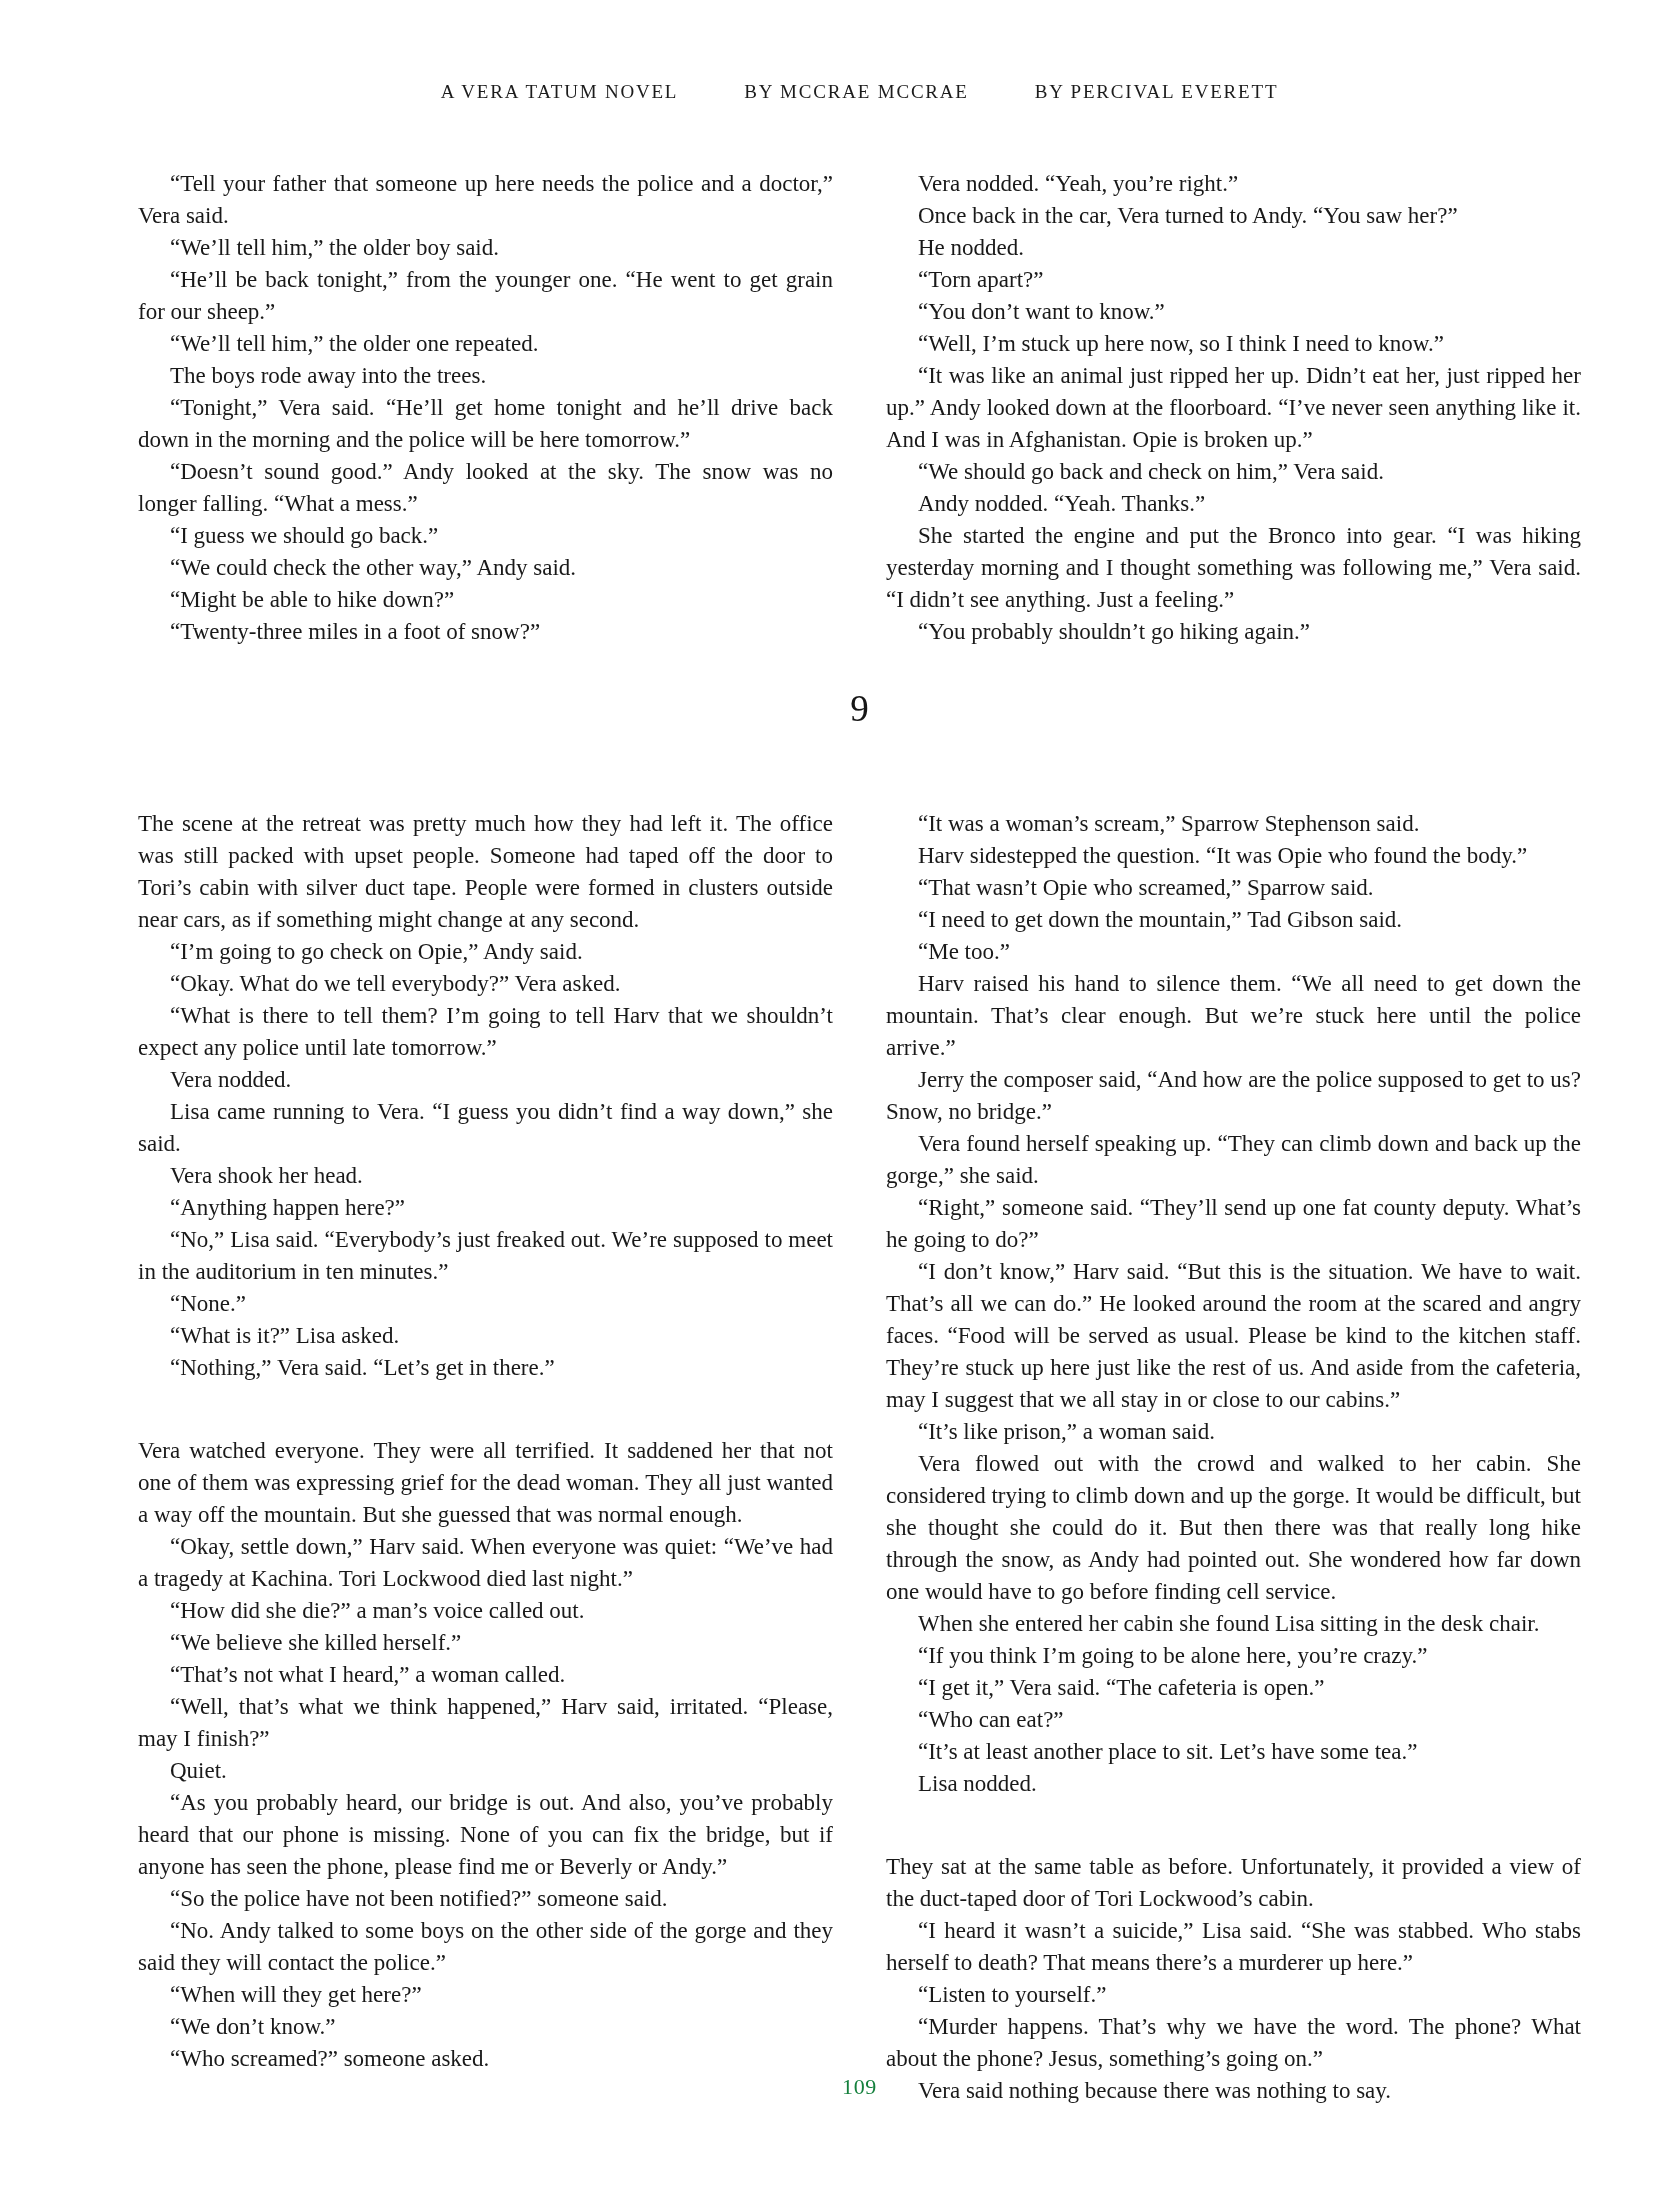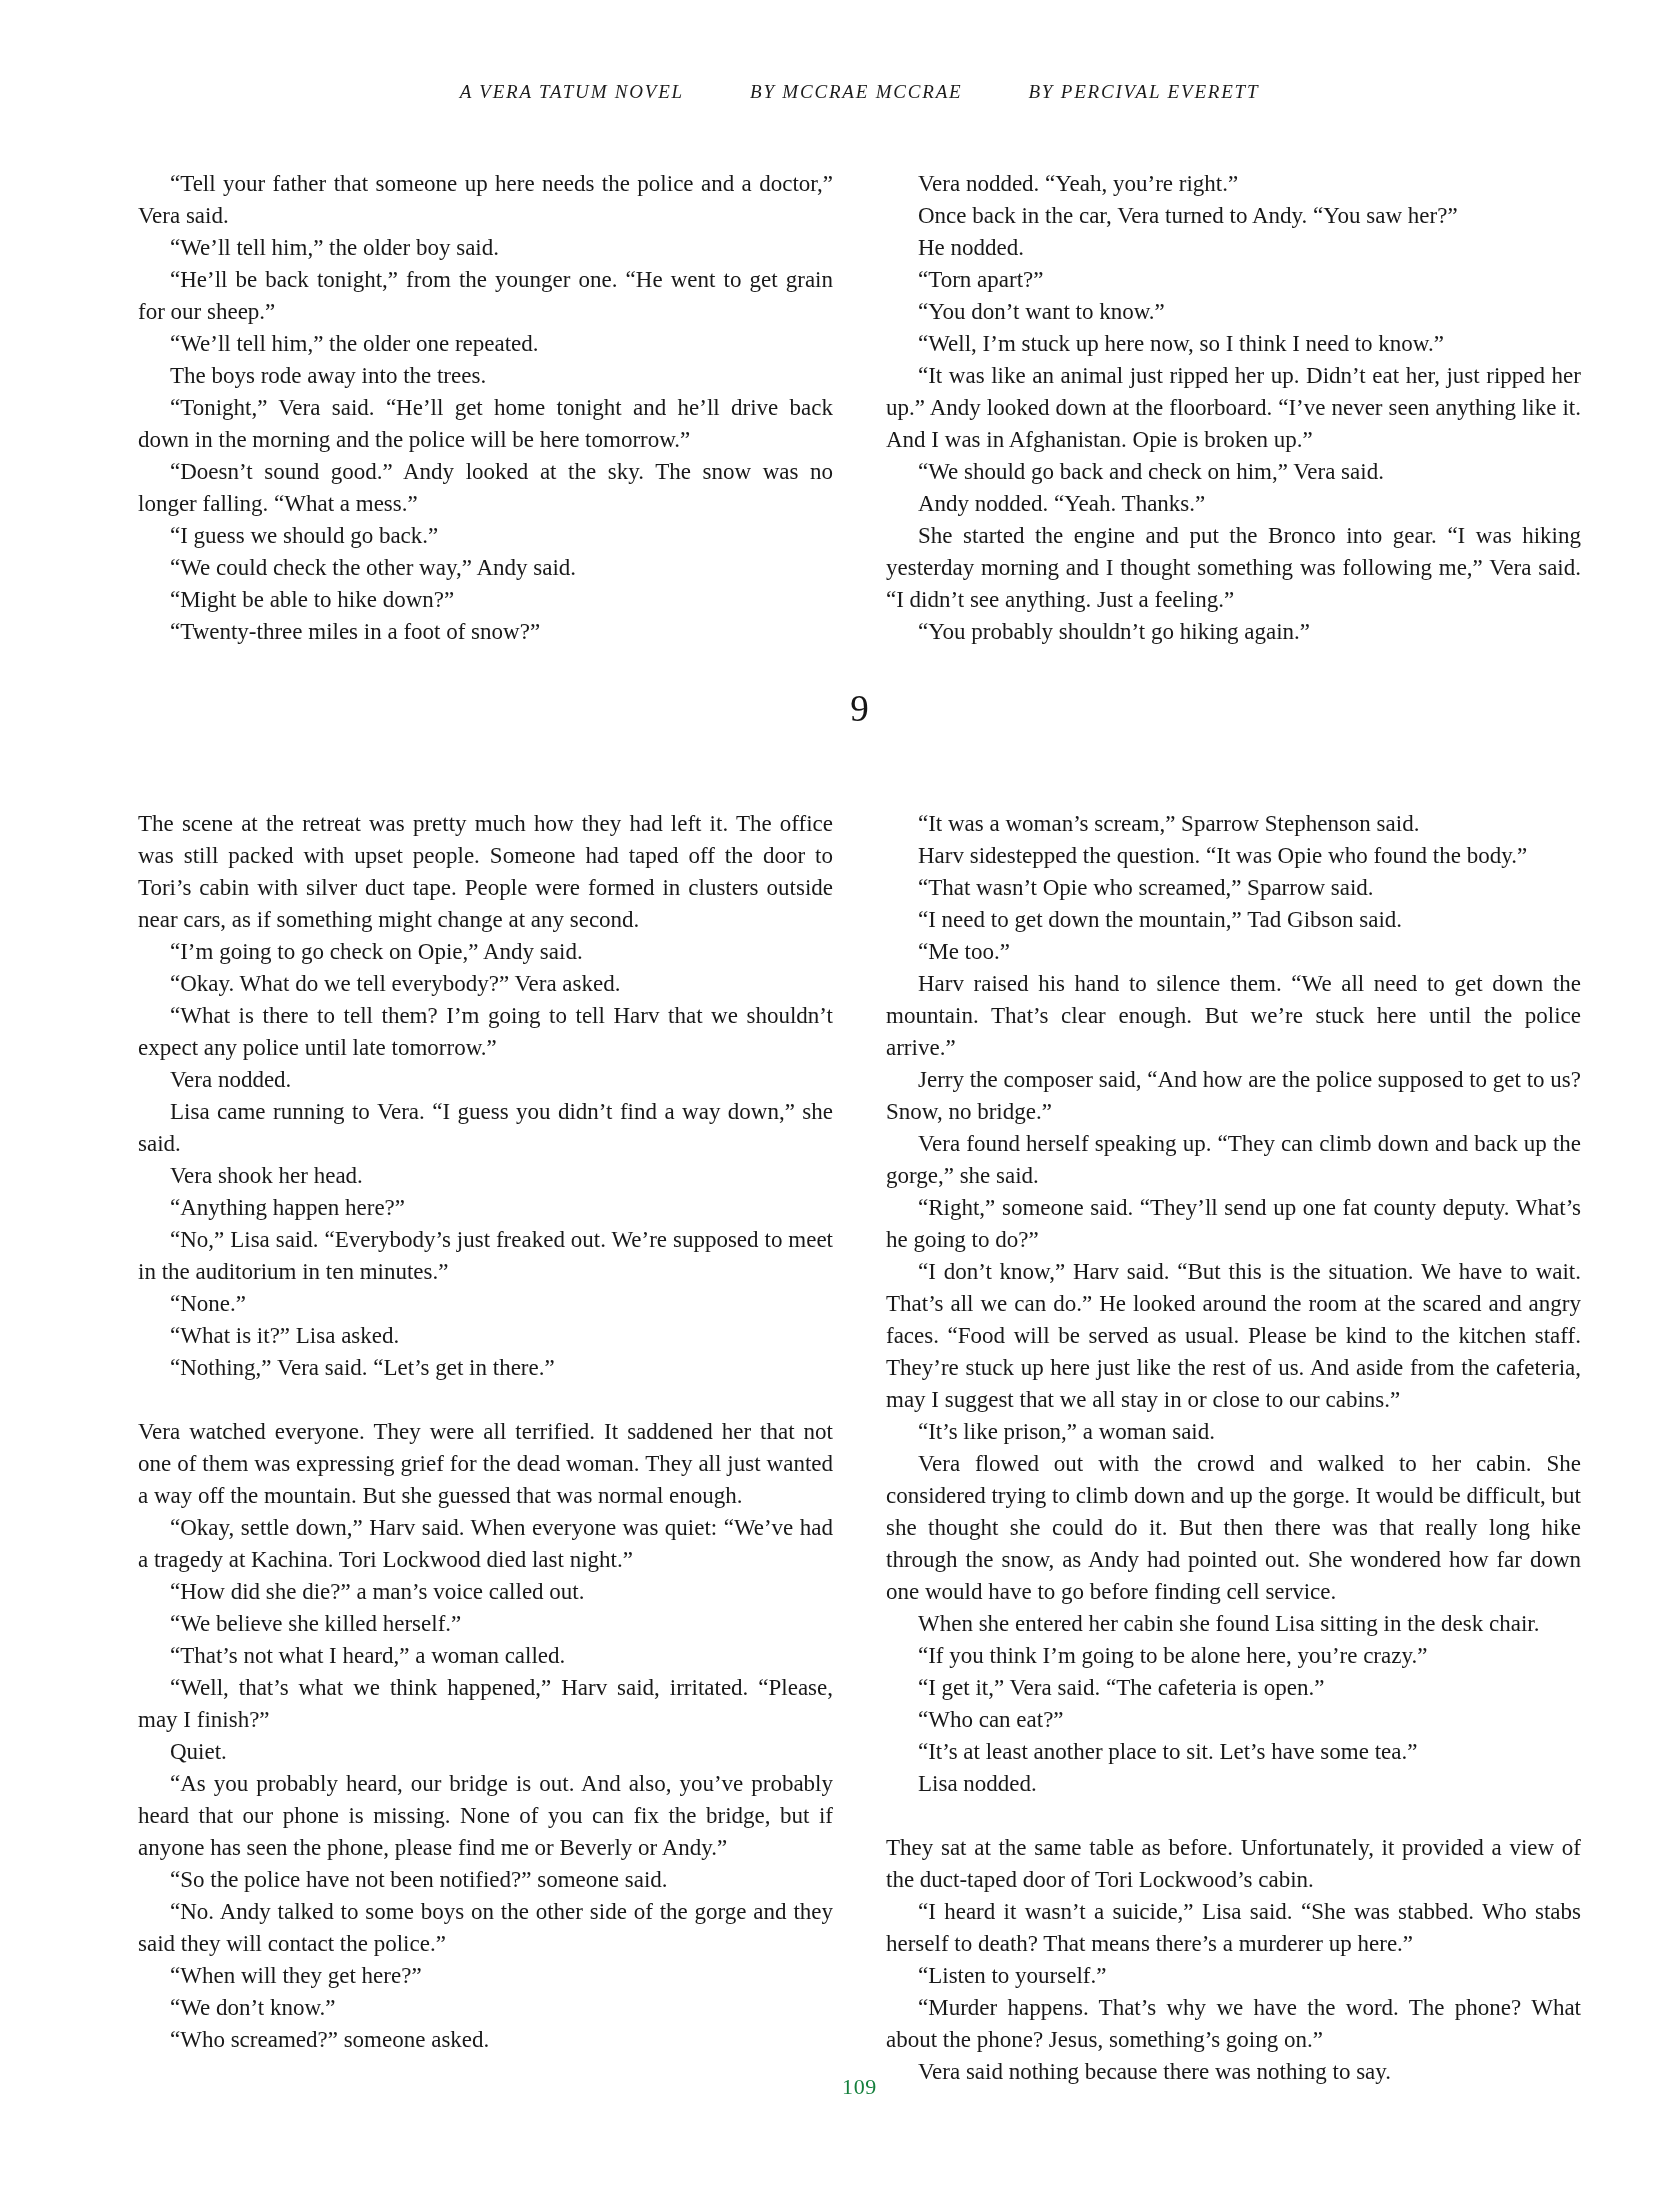--- a/index.html
+++ b/index.html
@@ -16,41 +16,41 @@
     position: absolute;
     top: 81px;
     left: 138px;
     width: 1443px;
     text-align: center;
     font-size: 19px;
     letter-spacing: 1.8px;
     white-space: nowrap;
     color: #1c1c1c;
   }
-  .running-header .seg { margin: 0 33px; font-style: italic; }
+  .running-header .seg { margin: 0 33px; }
   .band {
     position: absolute;
     left: 138px;
     width: 1443px;
     display: flex;
     gap: 53px;
   }
   .band-1 { top: 168px; }
   .band-2 { top: 808px; }
   .col { width: 695px; }
   p.para {
     margin: 0;
     font-size: 23px;
     line-height: 32px;
     text-align: justify;
     color: #191919;
   }
   p.indent { text-indent: 32px; }
   p.flush { text-indent: 0; }
-  p.break-before { margin-top: 32px; }
+  p.break-before { margin-top: 51px; }
   .chapter-number {
     position: absolute;
     top: 687px;
     left: 138px;
     width: 1443px;
     text-align: center;
     font-size: 37px;
     color: #161616;
   }
   .page-number {

